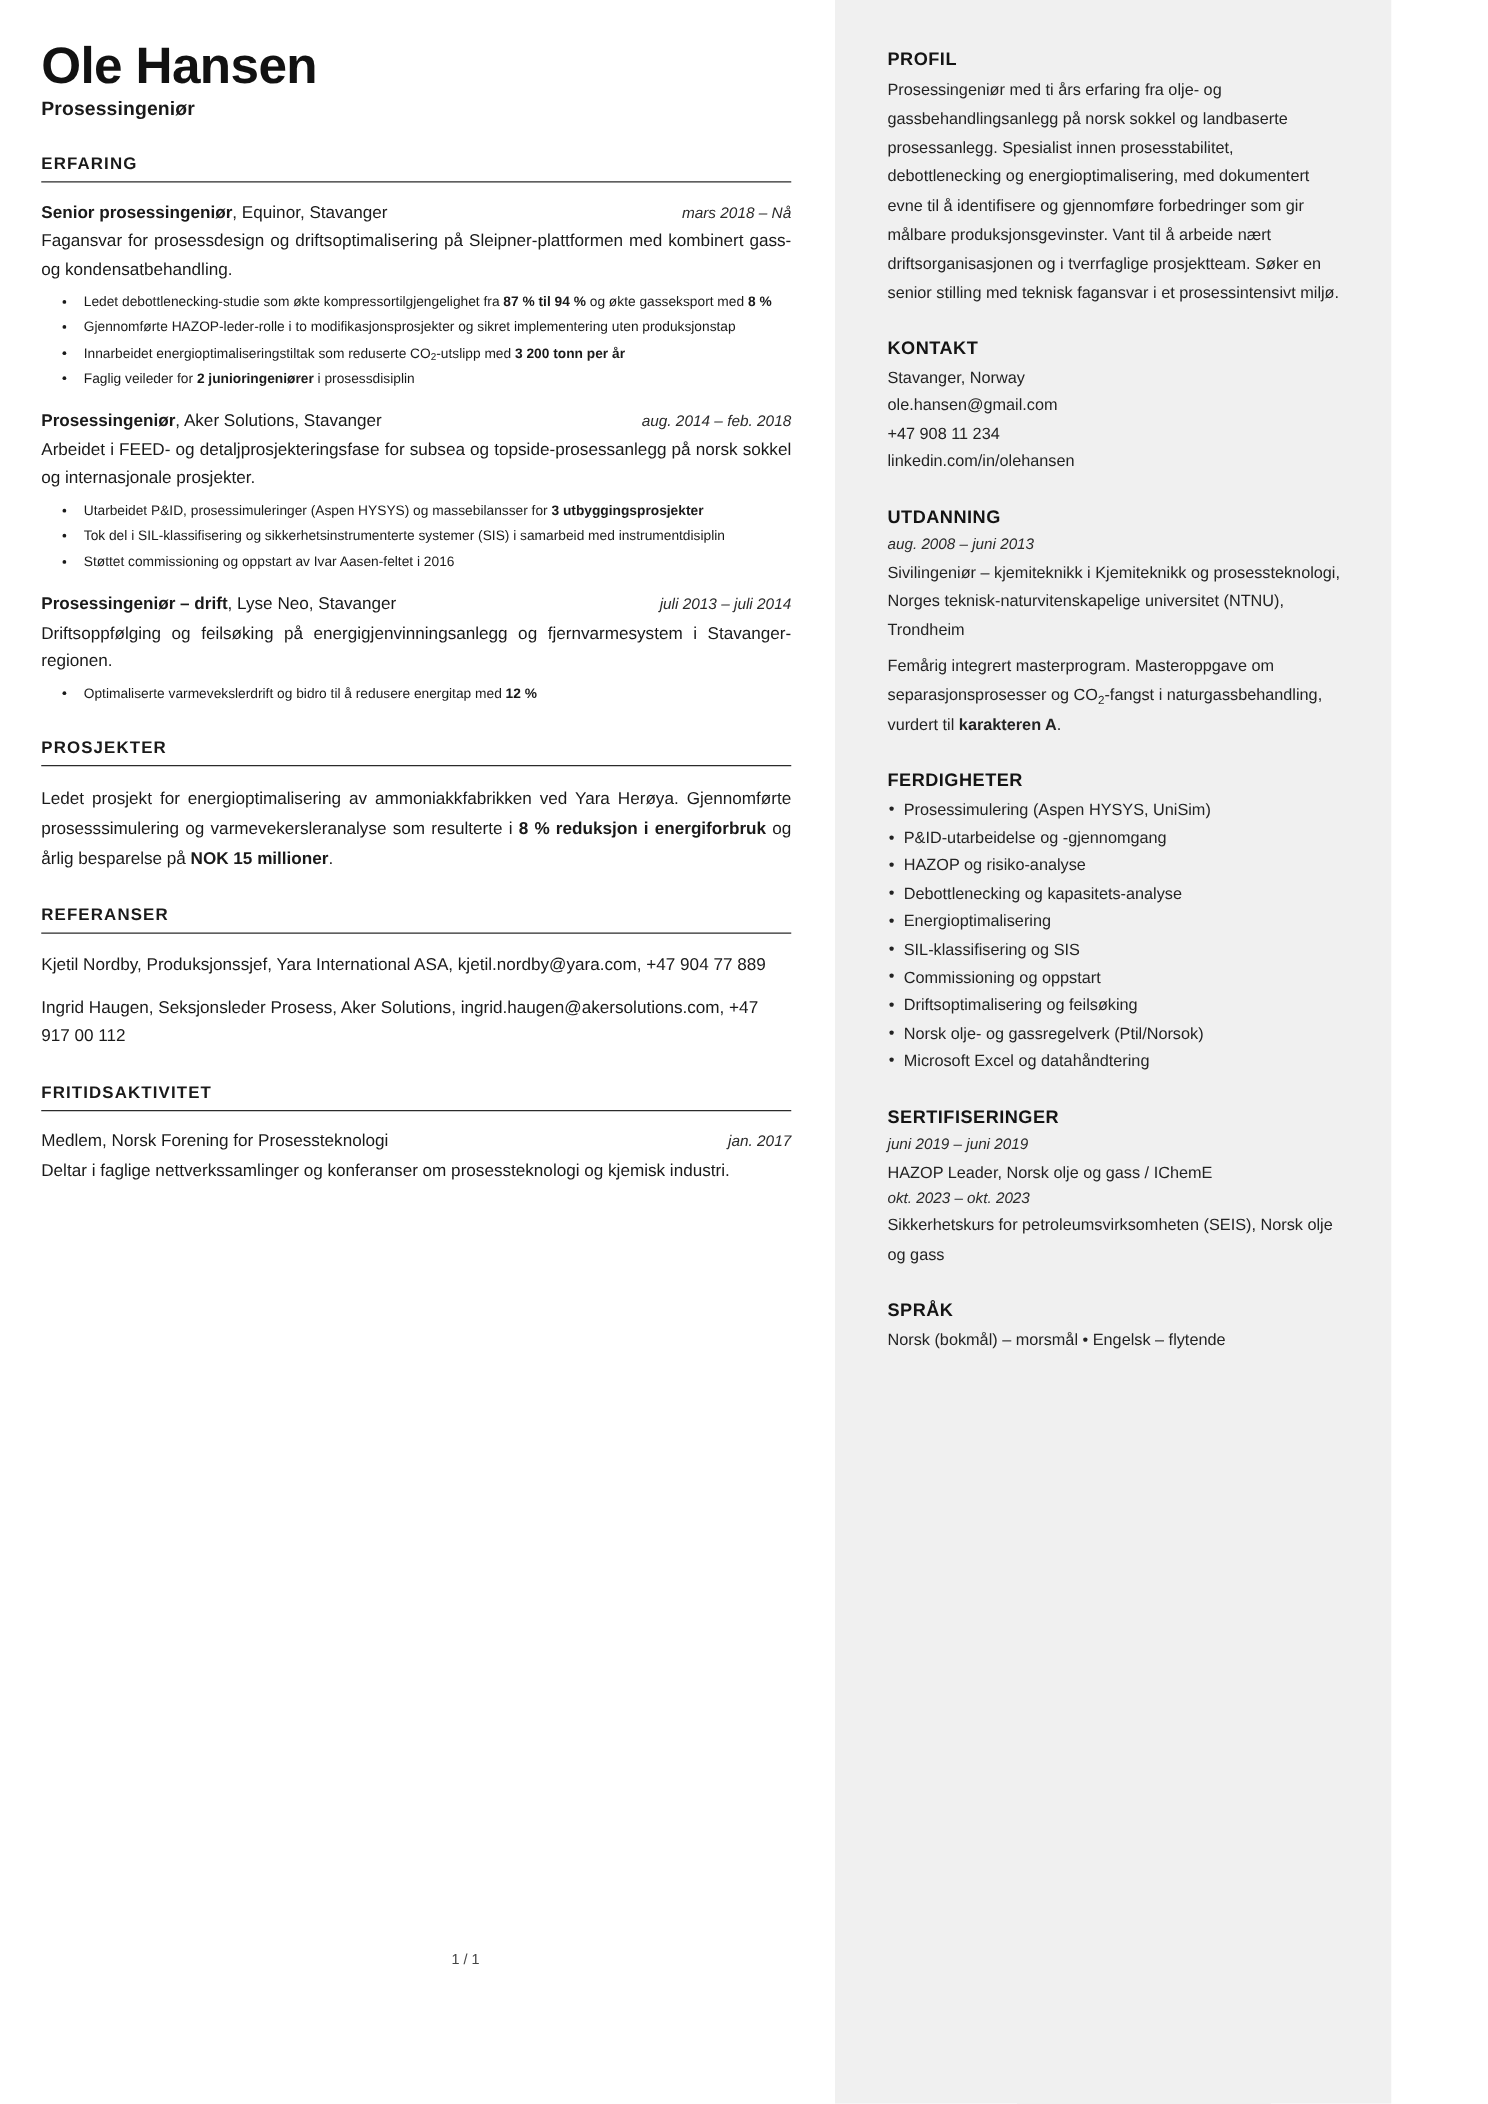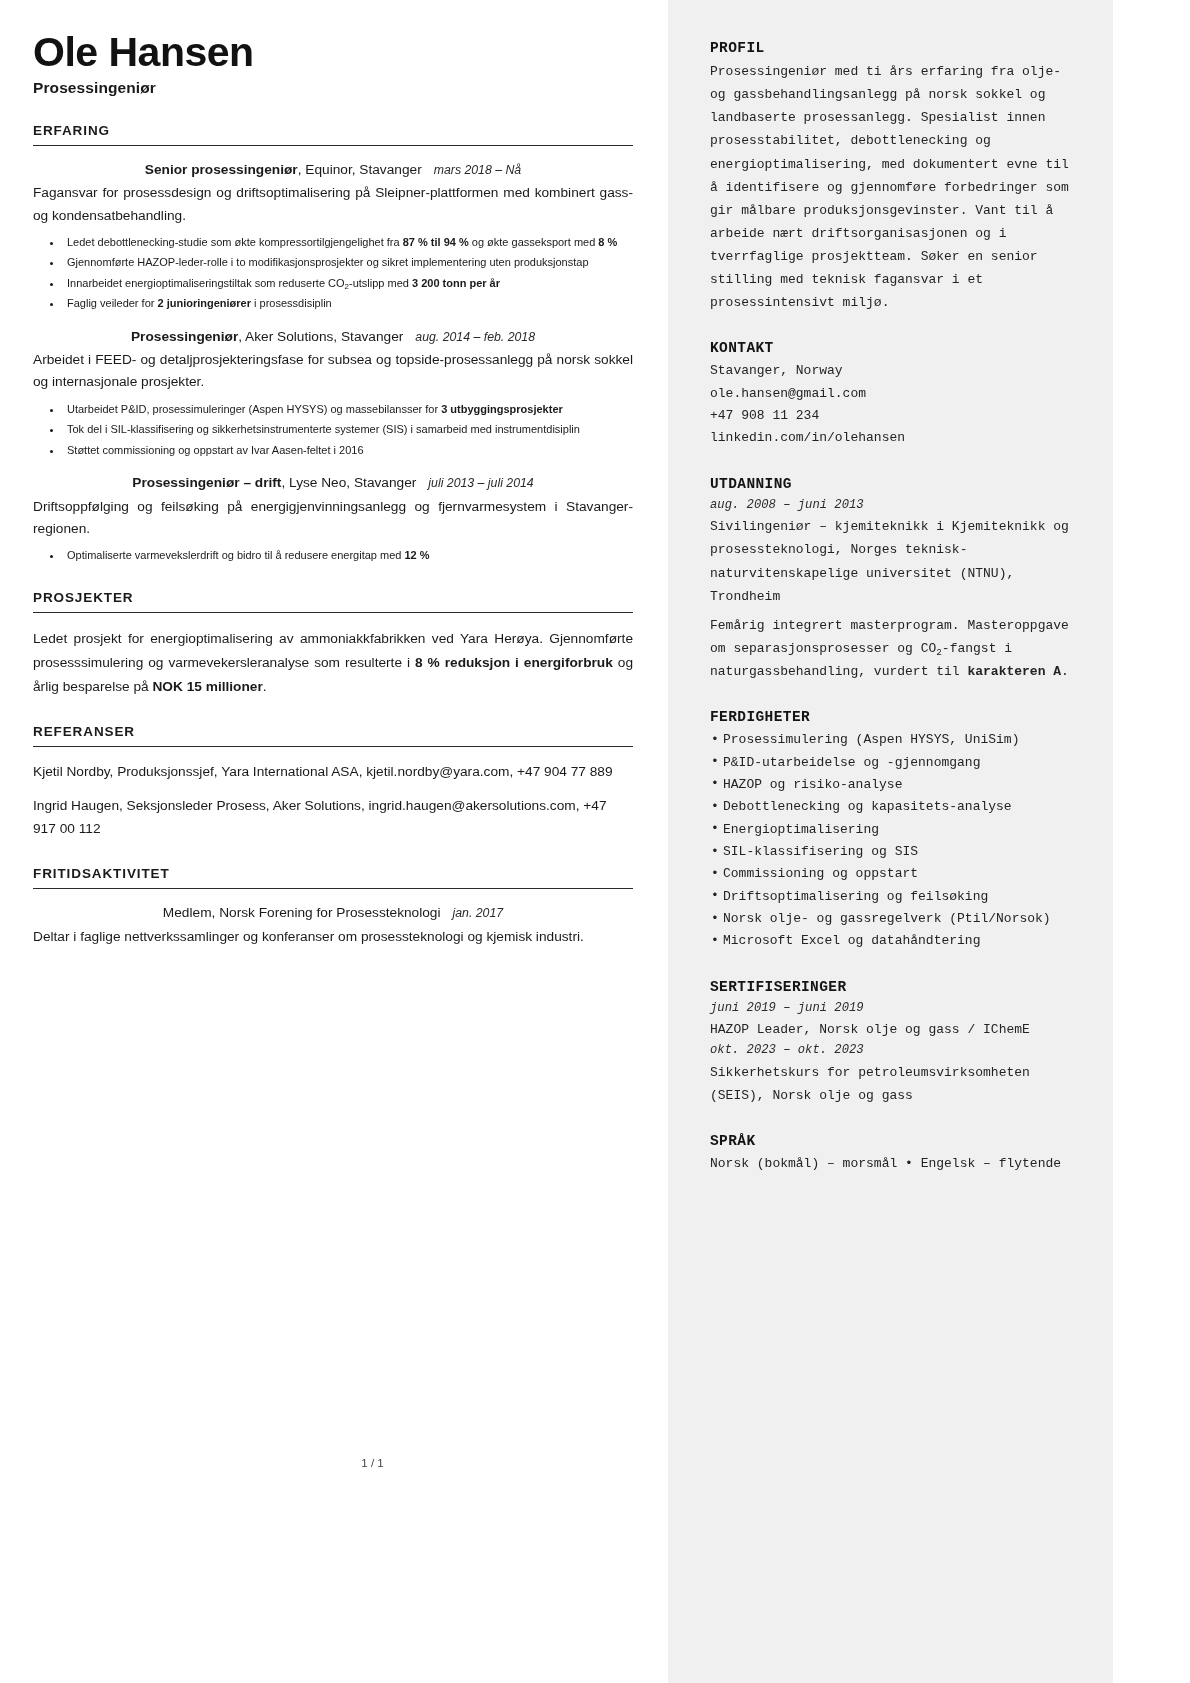--- a/index.html
+++ b/index.html
@@ -45,21 +45,21 @@
     color: #1a1a1a;
     padding-bottom: 7px;
   }
   .rule {
     border-bottom: 1.6px solid #2b2b2b;
     margin-bottom: 14px;
   }
   .entry { margin-bottom: 14px; }
   .entry-head {
     display: flex;
-    justify-content: center;
+    justify-content: space-between;
     align-items: baseline;
     font-size: 13.7px;
     line-height: 1.5;
   }
   .entry-head .role-line { color: #1a1a1a; }
   .entry-head .role-line b { font-weight: bold; }
   .entry-date {
     font-style: italic;
     font-size: 12.3px;
     color: #2a2a2a;
@@ -99,21 +99,20 @@
     color: #1a1a1a;
   }
   .ref-item b { font-weight: normal; }
   b.strong { font-weight: bold; }
 
   
   .side-col {
     width: 445px;
     background: #f0f0f0;
     padding: 40px 40px 0 42px;
-    font-family: Liberation Mono, monospace;
   }
   .side-head {
     font-size: 14.5px;
     font-weight: bold;
     letter-spacing: 0.4px;
     color: #141414;
     margin-bottom: 4px;
   }
   .side-block { margin-bottom: 26px; }
   .side-text {
@@ -141,21 +140,21 @@
     position: absolute;
     left: 1px;
     top: -0.5px;
   }
   .edu-gap { height: 6px; }
 
   
   .footer {
     position: absolute;
     left: 0;
-    top: 1457px;
+    top: 1562px;
     width: 745px;
     text-align: center;
     font-size: 11.5px;
     color: #444;
   }
   sub { font-size: 0.72em; vertical-align: baseline; position: relative; top: 0.28em; }
 </style>
 </head>
 <body>
 

